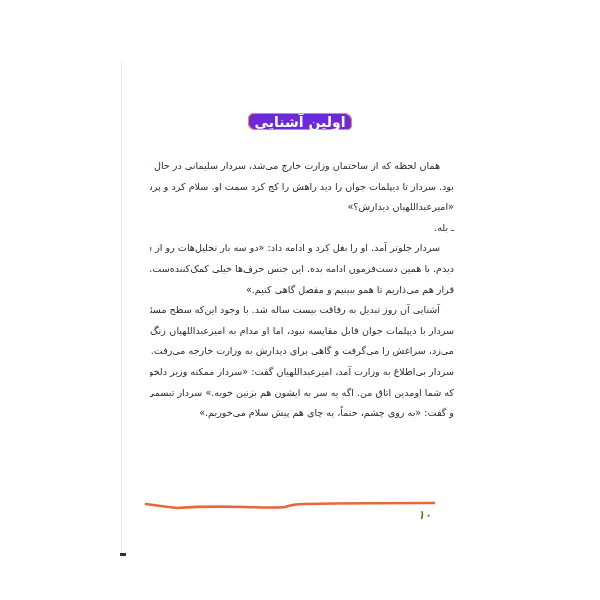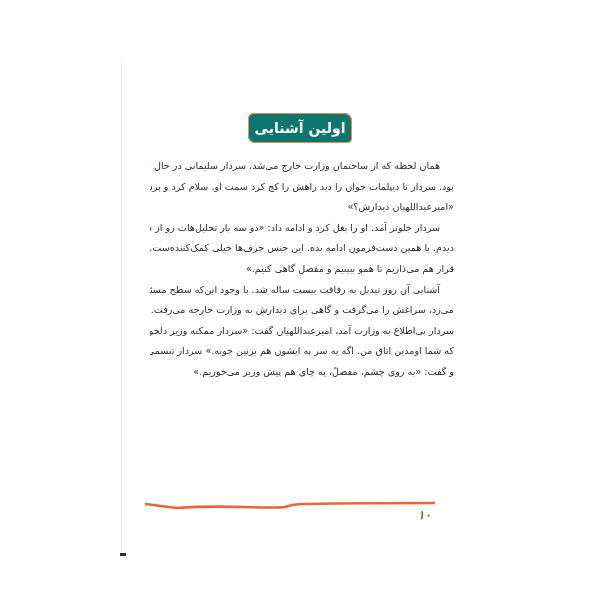--- a/index.html
+++ b/index.html
@@ -15,22 +15,22 @@
     width: 1px; height: 495px;
     background: #ececec;
   }
   .page-corner {
     position: absolute; left: 120px; top: 553px;
     width: 6px; height: 3px; background: #333;
   }
   .chapter-title {
     position: absolute;
     left: 248px; top: 113px;
-    width: 104px; height: 30px;
-    background: #0f766e;
+    width: 104px; height: 17px;
+    background: #6d28d9;
     border-radius: 6px 8px 5px 7px;
     display: flex; align-items: center; justify-content: center;
     box-shadow: 0 0 0 1px #f08a55 inset;
   }
   .chapter-title span {
     color: #ffffff;
     font-weight: bold;
     font-size: 14px;
     direction: rtl;
   }
@@ -68,26 +68,28 @@
 <div class="page-corner"></div>
 
 <div class="chapter-title">
   <span>اولین آشنایی</span>
 </div>
 
 <div class="text-block">
   <span class="line indent">همان لحظه که از ساختمان وزارت خارج می‌شد، سردار سلیمانی در حال ورود</span>
   <span class="line">بود. سردار تا دیپلمات جوان را دید راهش را کج کرد سمت او. سلام کرد و پرسید:</span>
   <span class="line short">«امیرعبداللهیان دیدارش؟»</span>
+  <span class="line short">ـ بله.</span>
   <span class="line indent">سردار جلوتر آمد. او را بغل کرد و ادامه داد: «دو سه بار تحلیل‌هات رو از شبکه‌ی یک</span>
   <span class="line">دیدم. با همین دست‌فرمون ادامه بده. این جنس حرف‌ها خیلی کمک‌کننده‌ست. یه</span>
   <span class="line short">قرار هم می‌ذاریم تا همو ببینیم و مفصل گاهی کنیم.»</span>
   <span class="line indent">آشنایی آن روز تبدیل به رفاقت بیست ساله شد. با وجود این‌که سطح مسئولیت</span>
+  <span class="line">سردار با دیپلمات جوان قابل مقایسه نبود، اما او مدام به امیرعبداللهیان زنگ</span>
   <span class="line">می‌زد، سراغش را می‌گرفت و گاهی برای دیدارش به وزارت خارجه می‌رفت. یک بار که</span>
   <span class="line">سردار بی‌اطلاع به وزارت آمد، امیرعبداللهیان گفت: «سردار ممکنه وزیر دلخور بشه</span>
   <span class="line">که شما اومدین اتاق من. اگه یه سر به ایشون هم بزنین خوبه.» سردار تبسمی کرد</span>
-  <span class="line short">و گفت: «به روی چشم، مفصلً، یه چای هم پیش وزیر می‌خوریم.»</span>
+  <span class="line short">و گفت: «به روی چشم، حتماً، یه چای هم پیش سلام می‌خوریم.»</span>
 </div>
 
 <svg class="bottom-rule" viewBox="0 0 290 12">
   <path d="M1 3 Q 15 5 32 7 Q 60 5 100 6 Q 130 7 140 6 Q 148 3 160 3 Q 220 2 290 2" fill="none" stroke="#e8673a" stroke-width="2.6" stroke-linecap="round"></path>
 </svg>
 <div class="page-number">۱۰</div>
 
 </body></html>

